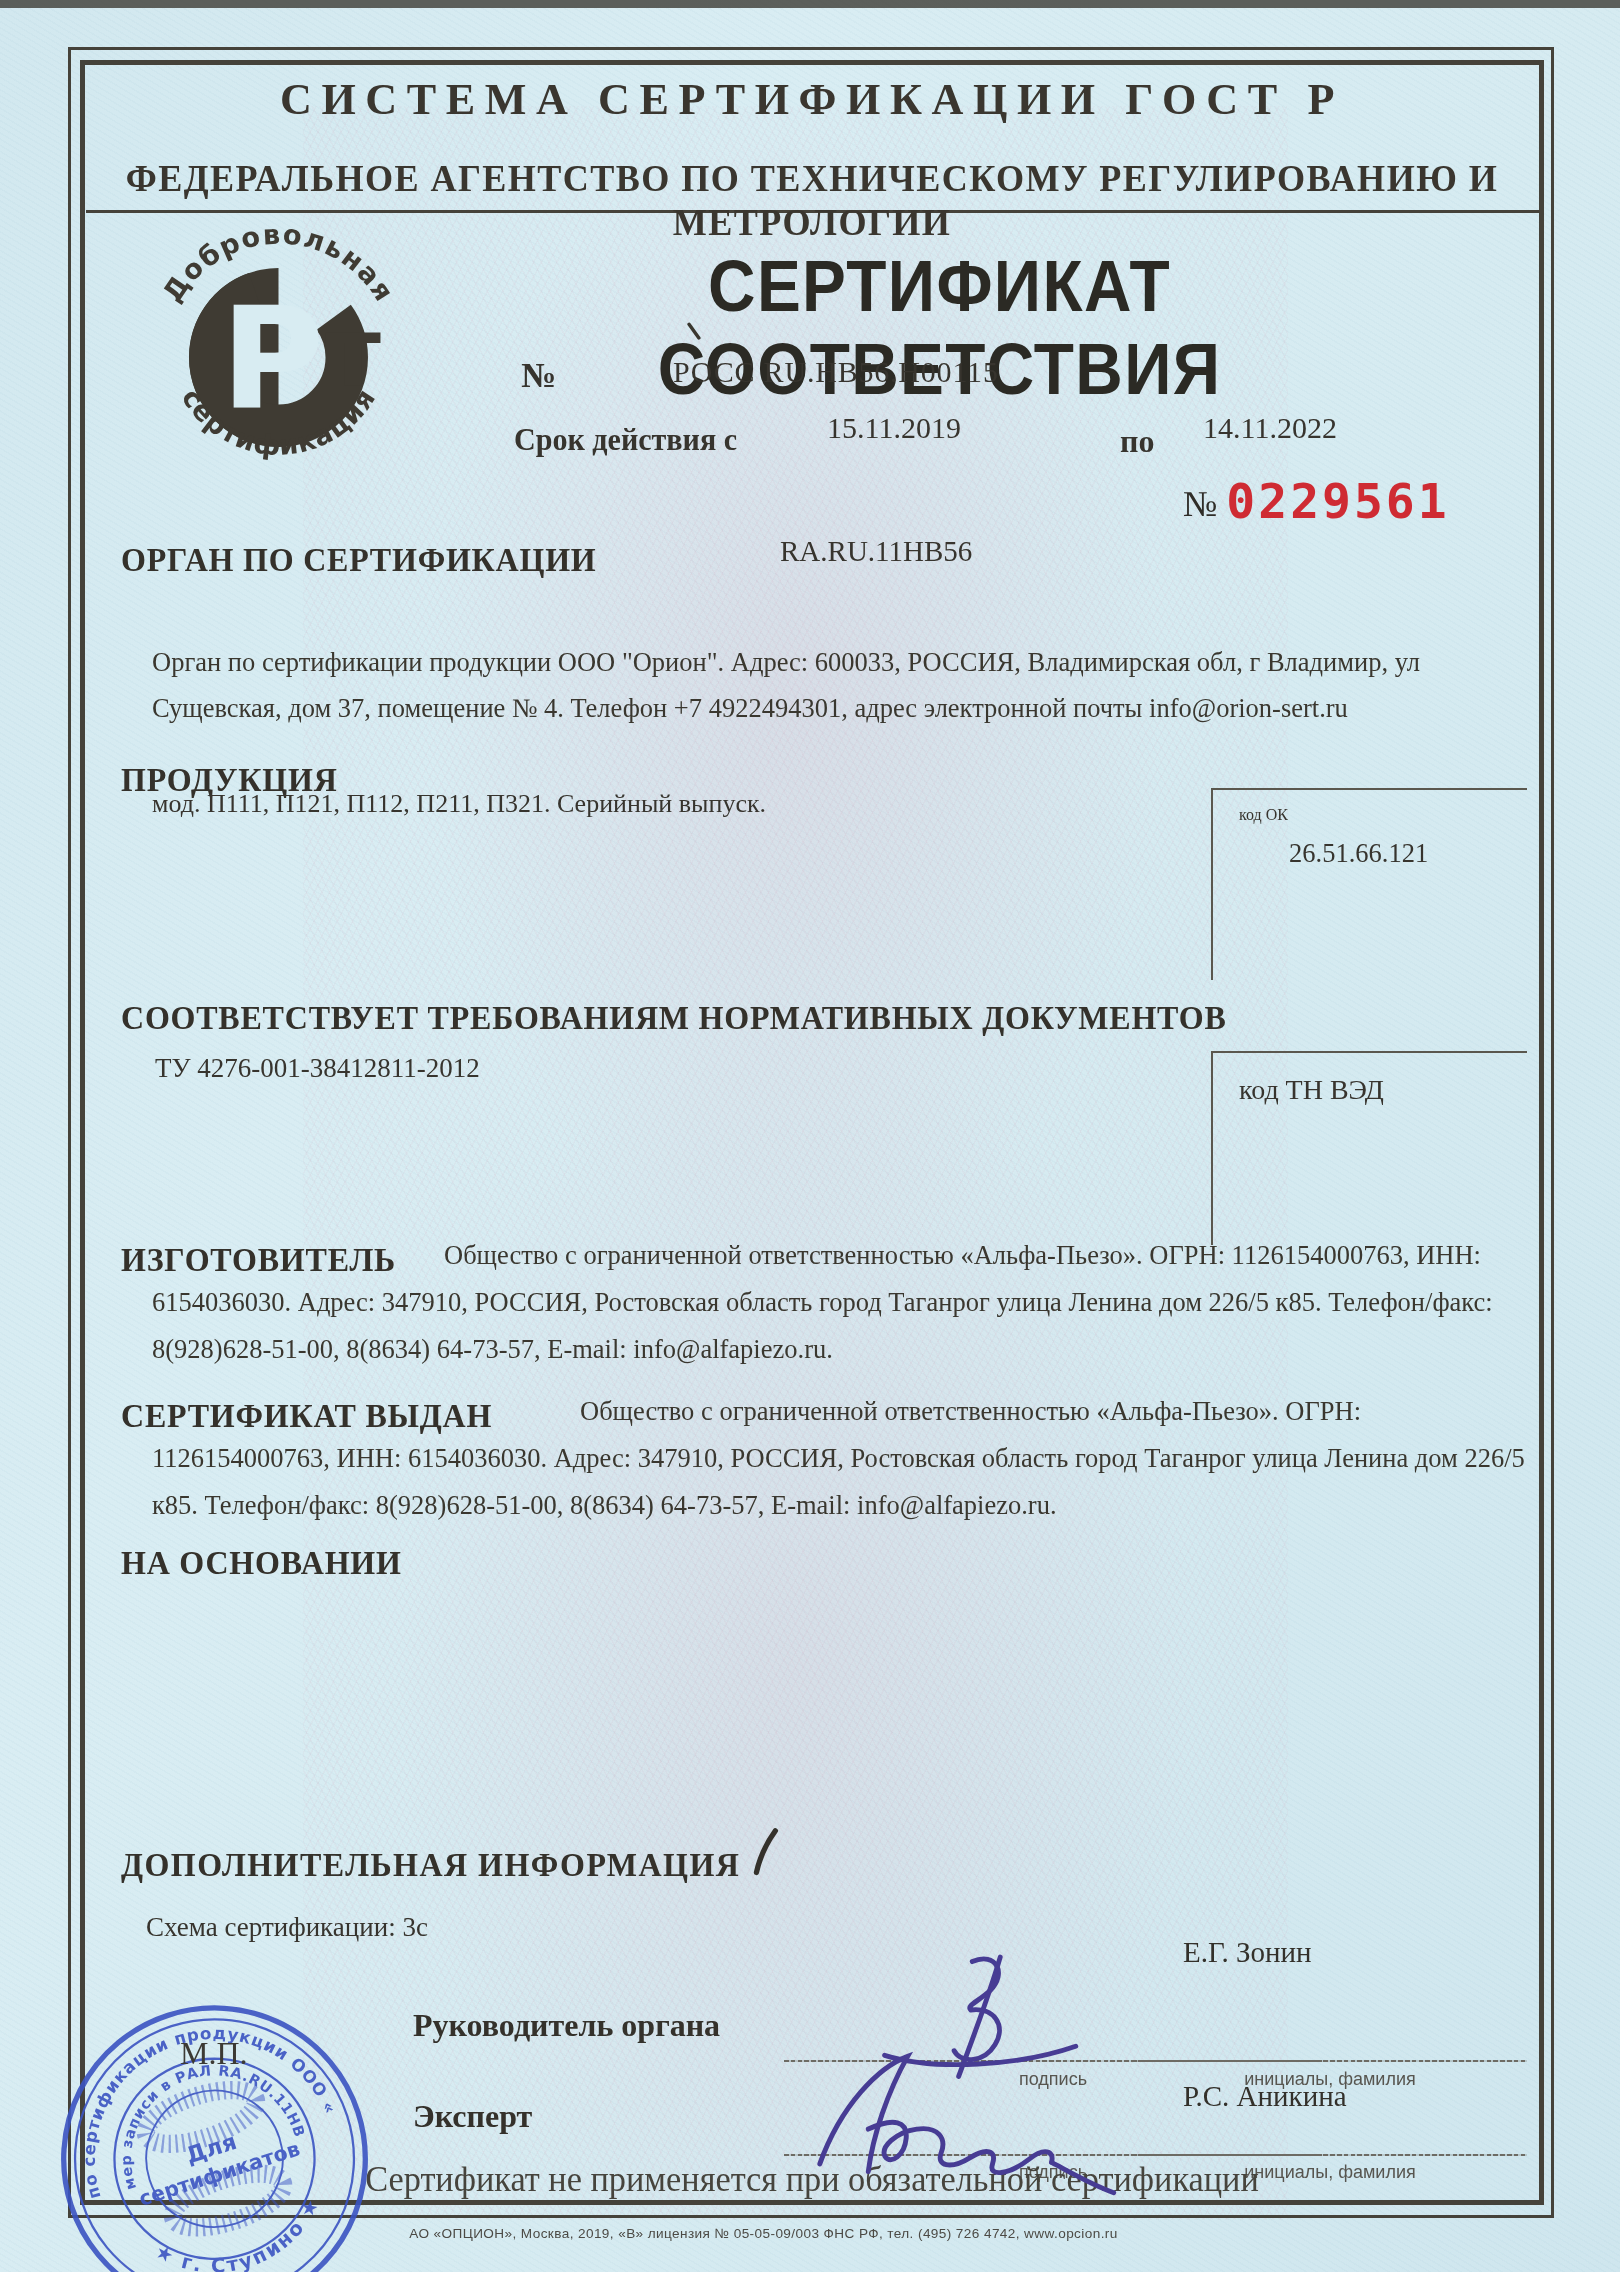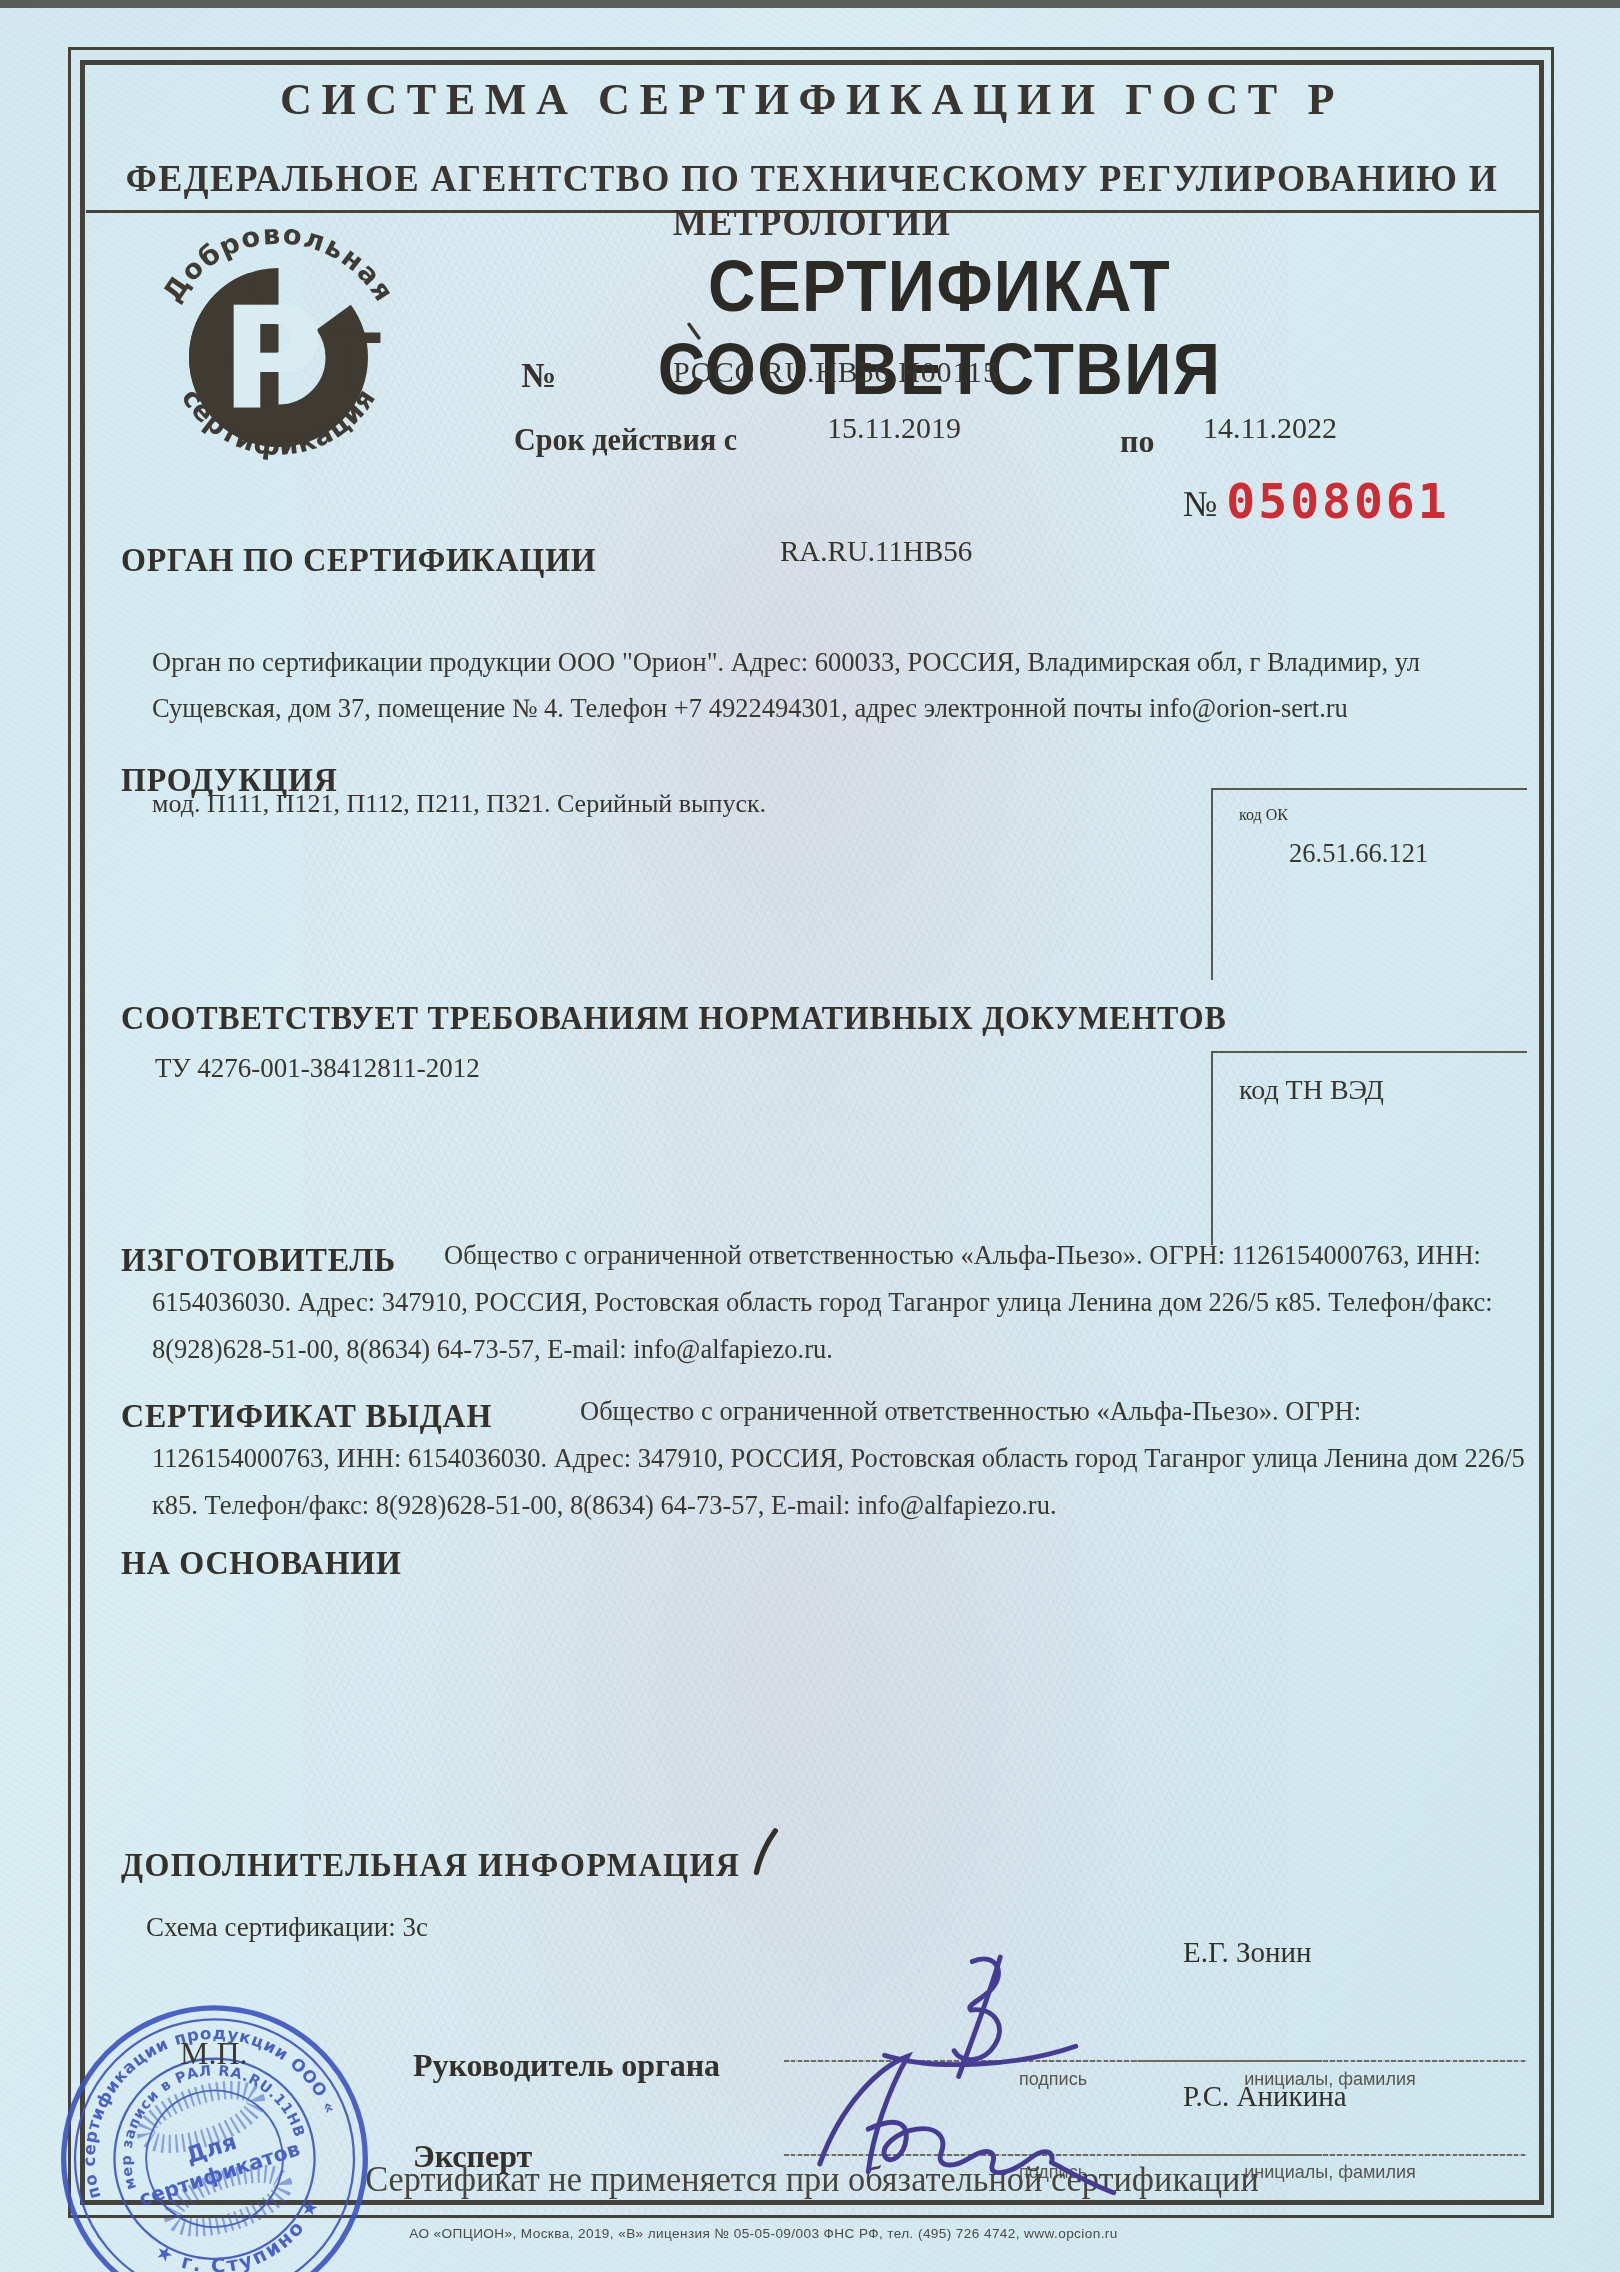--- a/index.html
+++ b/index.html
@@ -72,21 +72,21 @@
   #basis-label{left:121px;top:1545px;}
   #basis-text{left:152px;top:1535px;width:1364px;text-indent:341px;line-height:47px;}
 
   #add-label{left:121px;top:1847px;letter-spacing:1.5px;}
   #pen-tick{left:748px;top:1827px;}
   #scheme{left:146px;top:1912px;font-size:27px;z-index:6;}
 
   #stamp{left:44px;top:1986px;z-index:5;opacity:.9;}
   #mp{left:180px;top:2035px;font-size:32px;color:#3c3a34;z-index:6;}
 
-  .role{font-weight:bold;font-size:32px;color:#34312b;margin-top:40px;}
+  .role{font-weight:bold;font-size:32px;color:#34312b;}
   #role-head{left:413px;top:2007px;}
   #role-expert{left:413px;top:2098px;}
   .sigline{height:2.3px;background:repeating-linear-gradient(90deg,#6d6b64 0 4.5px, rgba(109,107,100,.25) 4.5px 6.8px);}
   #sigline1{left:784px;top:2060px;width:538px;}
   #nameline1{left:1133px;top:2060px;width:394px;}
   #sigline2{left:784px;top:2154px;width:538px;}
   #nameline2{left:1133px;top:2154px;width:394px;}
   .caption{font-family:"Liberation Sans","DejaVu Sans",sans-serif;font-size:18px;color:#57554f;text-align:center;}
   #cap-sign1{left:784px;top:2069px;width:538px;}
   #cap-name1{left:1133px;top:2069px;width:394px;}
@@ -143,21 +143,21 @@
   </svg>
 
   <div class="abs" id="no-label">№</div>
   <div class="abs" id="no-value">РОСС RU.НВ56.Н00115</div>
 
   <div class="abs" id="term-label">Срок действия с</div>
   <div class="abs" id="date-from">15.11.2019</div>
   <div class="abs" id="po-label">по</div>
   <div class="abs" id="date-to">14.11.2022</div>
 
-  <div class="abs" id="blank-no"><span>№</span><b>0508061</b></div>
+  <div class="abs" id="blank-no"><span>№</span><b>0229561</b></div>
 
   <div class="abs sec-label" id="organ-label">ОРГАН ПО СЕРТИФИКАЦИИ</div>
   <div class="abs" id="organ-code">RA.RU.11НВ56</div>
   <div class="abs body-text" id="organ-text">Орган по сертификации продукции ООО "Орион". Адрес: 600033, РОССИЯ, Владимирская обл, г Владимир, ул Сущевская, дом 37, помещение № 4. Телефон +7 4922494301, адрес электронной почты info@orion-sert.ru</div>
 
   <div class="abs sec-label" id="prod-label">ПРОДУКЦИЯ</div>
   <div class="abs" id="prod-models">мод. П111, П121, П112, П211, П321. Серийный выпуск.</div>
 
   <div class="abs codebox-h" id="okbox-h"></div>
   <div class="abs codebox-v" id="okbox-v"></div>

